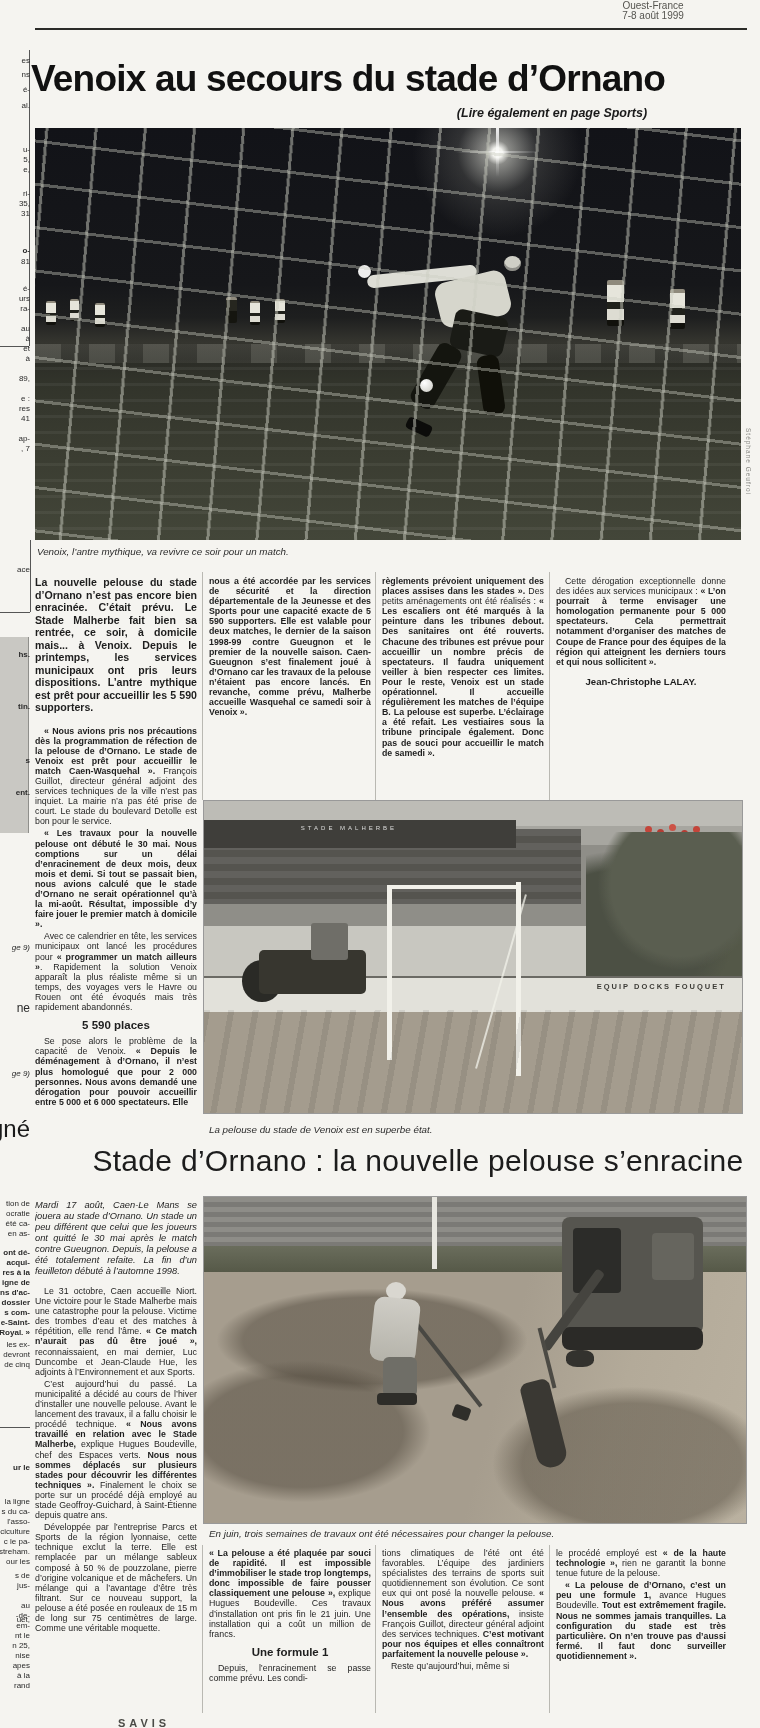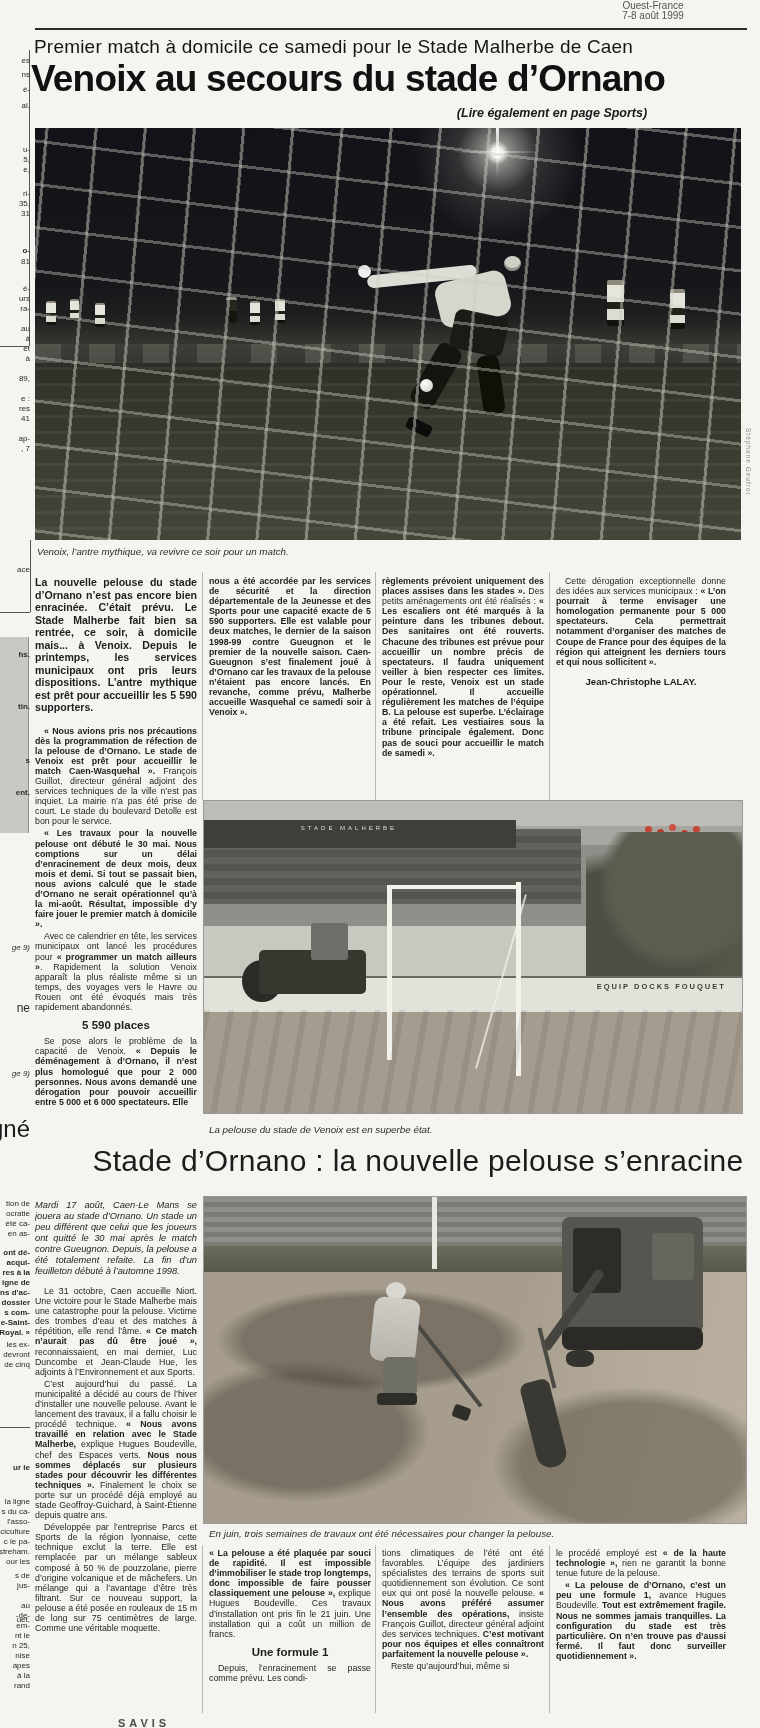--- a/index.html
+++ b/index.html
@@ -210,21 +210,20 @@
       <div class="frag " style="top: 1682px;">rand</div>
       <div class="frag " style="top: 1729px;">e fé-</div>
     </div>
 
   <div class="masthead">
     <div>Ouest-France</div>
     <div>7-8 août 1999</div>
   </div>
   <div class="toprule"></div>
 
-  <div class="kicker">Premier match à domicile ce samedi pour le Stade Malherbe de Caen</div>
   <div class="headline1">Venoix au secours du stade d’Ornano</div>
   <div class="crossref">(Lire également en page Sports)</div>
 
   <div class="photo1">
     <div class="ph1-adband"></div>
     <div class="ph1-stripes"></div>
     <div class="ph1-flarev"></div>
     <div class="ph1-flareh"></div>
     <div class="figw" style="left:1.5%;top:42%;width:10px;height:24px;"></div>
     <div class="figw" style="left:5%;top:41.5%;width:9px;height:22px;"></div>

